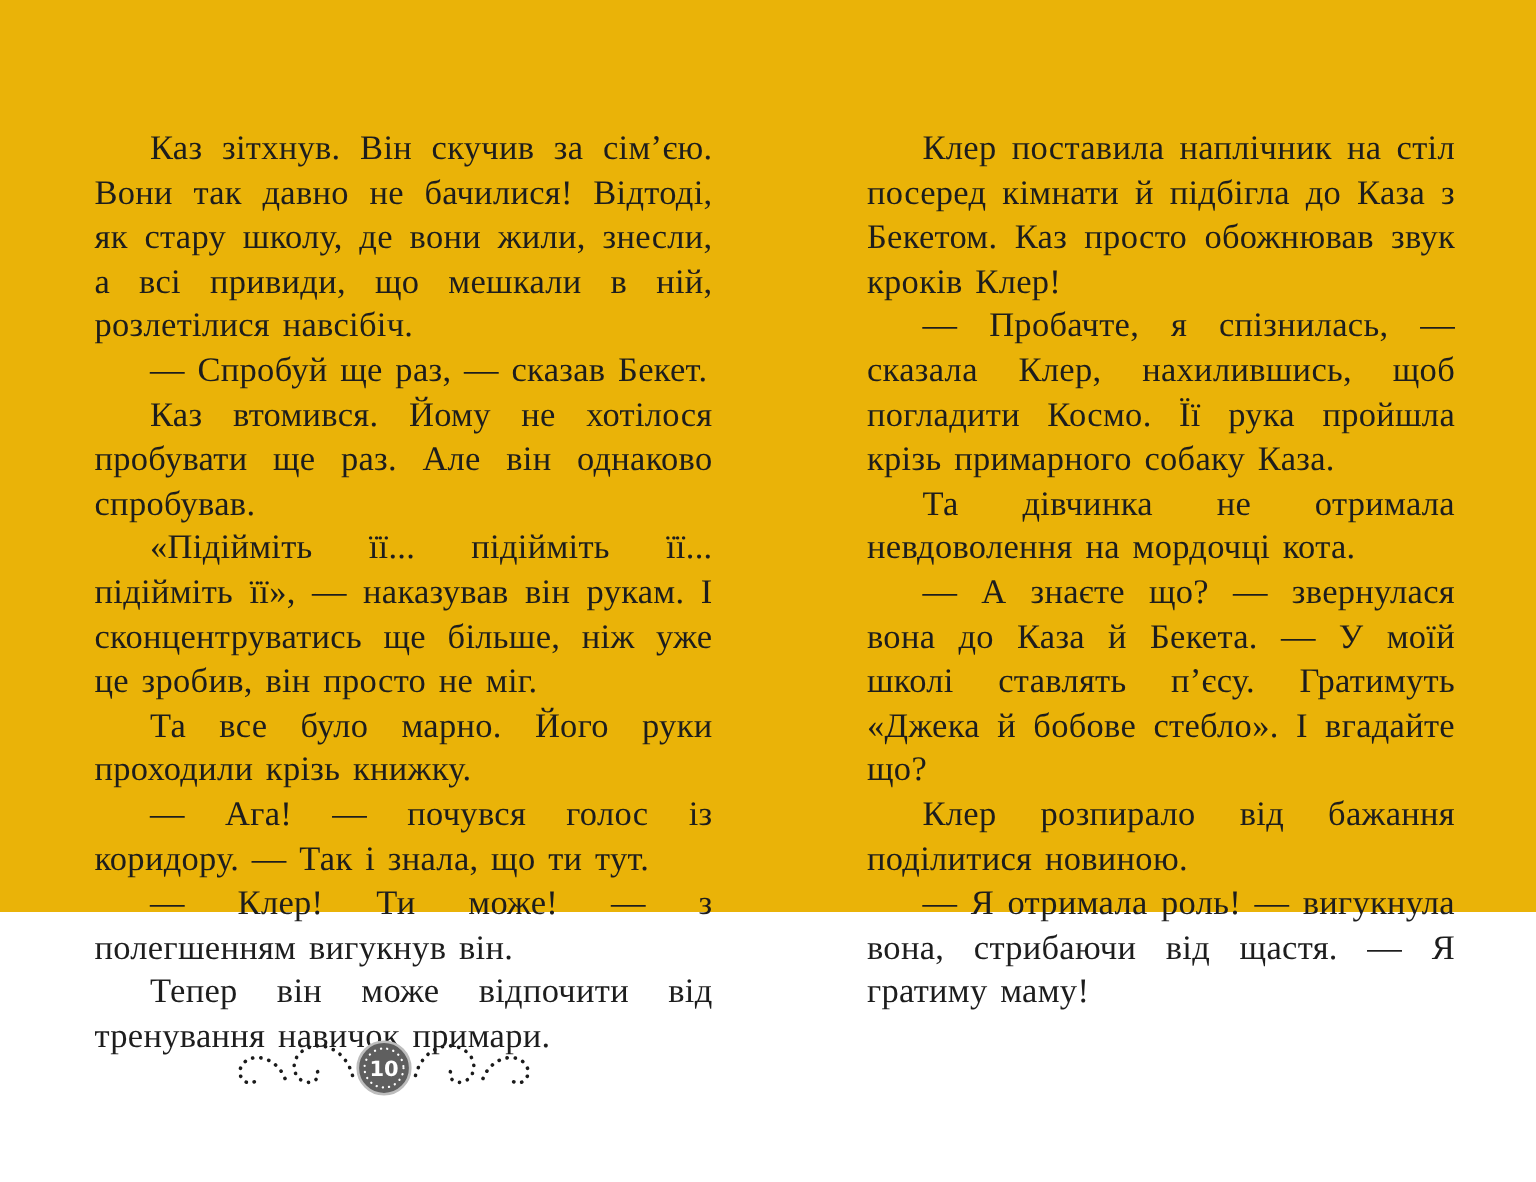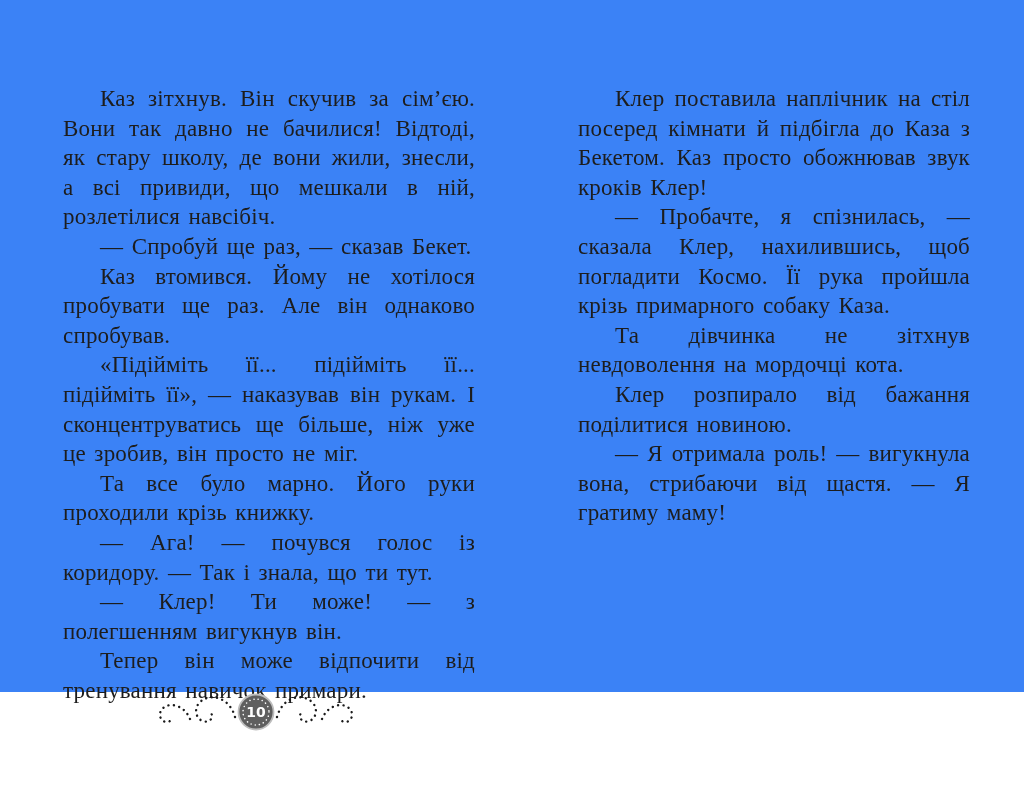--- a/index.html
+++ b/index.html
@@ -16,22 +16,22 @@
     color: #1d1d1d;
   }
   .spread {
     position: absolute;
     inset: 0;
     display: flex;
   }
   .page {
     position: relative;
     width: 512px;
-    height: 692px;
-    background: #3b82f6;
+    height: 608px;
+    background: #eab308;
     box-sizing: border-box;
     text-decoration: underline;
   }
   .page-text {
     position: absolute;
     top: 84px;
   }
   .page--left .page-text {
     left: 63px;
     width: 412px;
@@ -101,20 +101,21 @@
           <text class="badge-number" x="105" y="33" text-anchor="middle" font-size="14" fill="#ffffff">10</text>
         </g>
       </svg>
     </div>
   </section>
 
   <section class="page page--right">
     <div class="page-text">
       <p>Клер поставила наплічник на стіл посеред кімнати й підбігла до Каза з Бекетом. Каз просто обожнював звук кроків Клер!</p>
       <p>— Пробачте, я спізнилась, — сказала Клер, нахилившись, щоб погладити Космо. Її рука пройшла крізь примарного собаку Каза.</p>
-      <p>Та дівчинка не зітхнув невдоволення на мордочці кота.</p>
+      <p>Та дівчинка не отримала невдоволення на мордочці кота.</p>
+      <p>— А знаєте що? — звернулася вона до Каза й Бекета. — У моїй школі ставлять п’єсу. Гратимуть «Джека й бобове стебло». І вгадайте що?</p>
       <p>Клер розпирало від бажання поділитися новиною.</p>
       <p>— Я отримала роль! — вигукнула вона, стрибаючи від щастя. — Я гратиму маму!</p>
     </div>
 
   </section>
 
 </div>
 
 </body></html>

